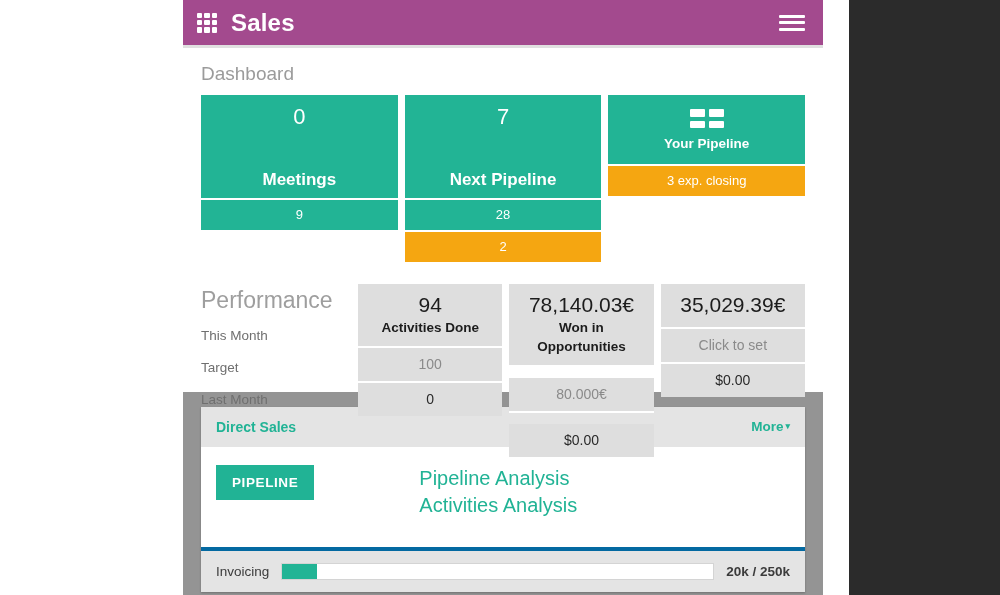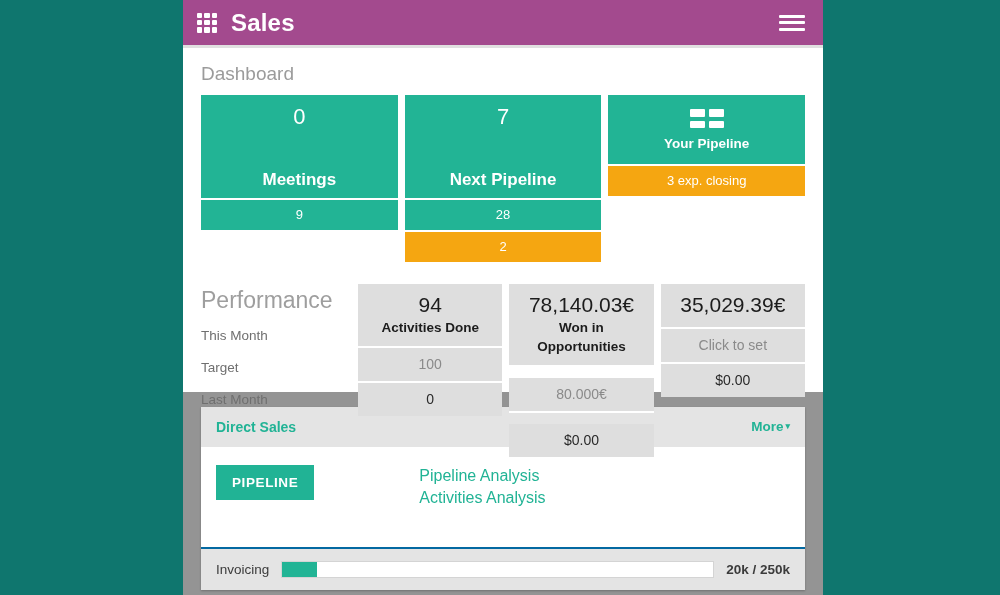--- a/index.html
+++ b/index.html
@@ -10,23 +10,23 @@
   body {
     width: 1000px;
     height: 595px;
     overflow: hidden;
     font-family: "Liberation Sans", sans-serif;
   }
 
   
   #screen {
     position: relative;
-    width: 1000px;
+    width: 849px;
     height: 595px;
-    background: #0f766e;
+    background: #ffffff;
   }
   #device {
     position: absolute;
     left: 183px;
     top: 0;
     width: 640px;
     height: 595px;
     background: #949494;
     overflow: hidden;
   }
@@ -286,27 +286,27 @@
   }
   .links {
     margin-left: 105px;
     display: flex;
     flex-direction: column;
     gap: 4px;
     padding-top: 2px;
   }
   .links a {
     color: #21b395;
-    font-size: 16px;
+    font-size: 20px;
     text-decoration: none;
     cursor: pointer;
   }
   .card-foot {
     background: #e4e4e4;
-    border-top: 2px solid #0369a1;
+    border-top: 4px solid #0369a1;
     display: flex;
     align-items: center;
     padding: 12px 15px;
     gap: 12px;
   }
   .foot-label {
     font-size: 13.5px;
     color: #3b3b3b;
     flex: 0 0 auto;
   }

